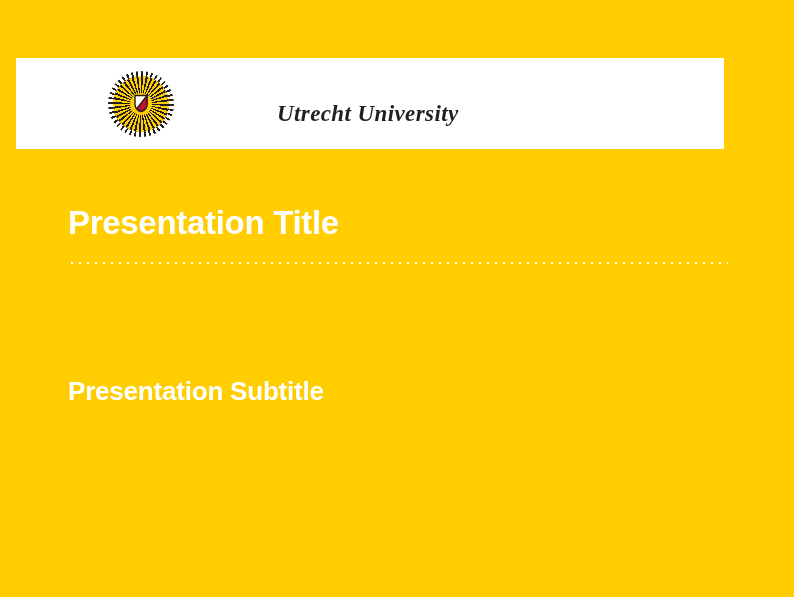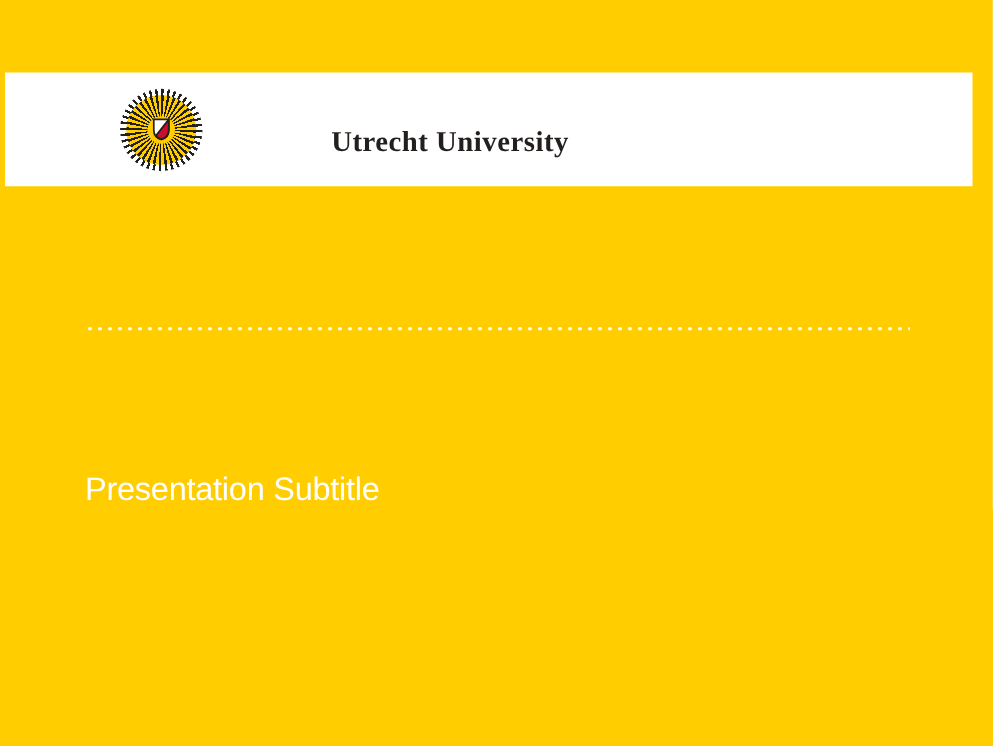--- a/index.html
+++ b/index.html
@@ -19,25 +19,26 @@
     position: relative;
     width: 794px;
     height: 597px;
     background: var(--brand-yellow);
     overflow: hidden;
   }
 
   
   .logo-band {
     position: absolute;
-    left: 4px;
+    left: 16px;
     top: 58px;
-    width: 774px;
+    width: 708px;
     height: 91px;
     background: var(--band-white);
+    font-style: italic;
   }
 
   
   .seal {
     position: absolute;
     left: 92px;
     top: 13px;               
     width: 66px;
     height: 66px;
   }
@@ -102,21 +103,21 @@
     background-size: 8px 4px;
     background-repeat: repeat-x;
     background-position: left center;
   }
 
   .subtitle {
     position: absolute;
     left: 68px;
     top: 377px;
     font-size: 26px;
-    font-weight: 400;
+    font-weight: 700;
     letter-spacing: -0.2px;
     line-height: 1.1;
     color: var(--text-white);
     white-space: nowrap;
   }
 
   .author {
     position: absolute;
     left: 68px;
     top: 429px;
@@ -140,19 +141,20 @@
       <div class="seal-core"></div>
       <svg class="seal-shield" viewBox="0 0 14 18" xmlns="http://www.w3.org/2000/svg">
         <path d="M1,1 H13 V9.5 C13,14 10,16.2 7,17 C4,16.2 1,14 1,9.5 Z" fill="#ffffff" stroke="#231F1D" stroke-width="1.4"></path>
         <path d="M13,1 V9.5 C13,14 10,16.2 7,17 C5.4,16.57 3.8,15.7 2.7,14.2 Z" fill="#C8102E" stroke="#231F1D" stroke-width="1.4"></path>
       </svg>
       <span class="wordmark">Utrecht University</span>
     </div>
 
   </div>
 
+  <h1 class="title">Presentation Title</h1>
 
   <div class="dotted-divider"></div>
 
   <h2 class="subtitle">Presentation Subtitle</h2>
 
 
 </div>
 
 </body></html>

